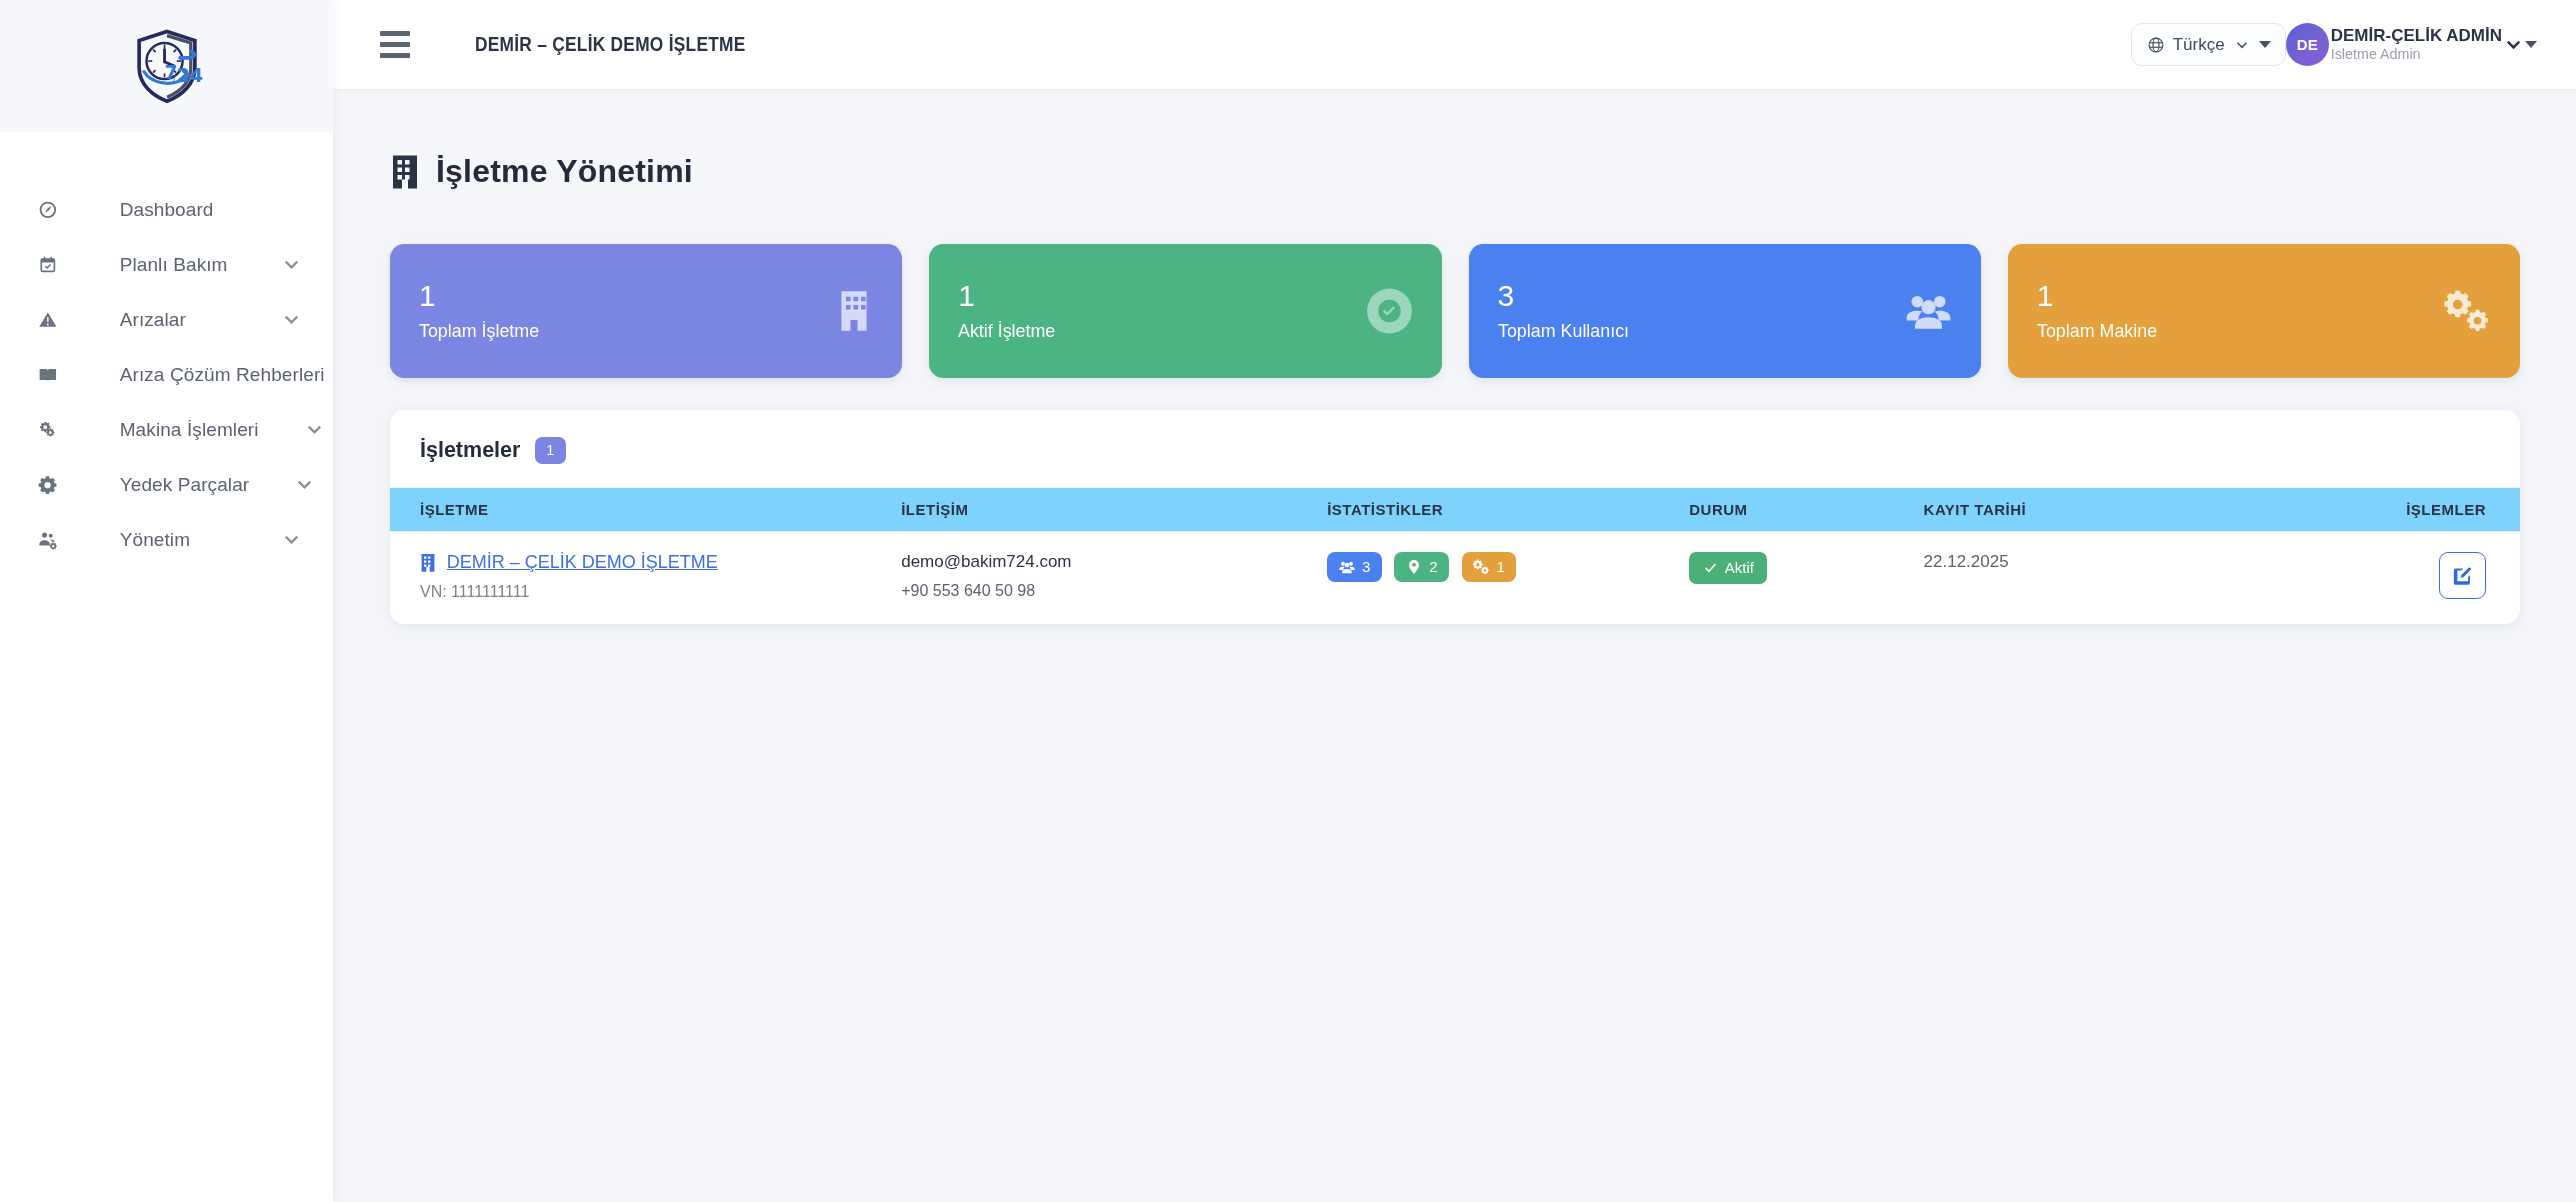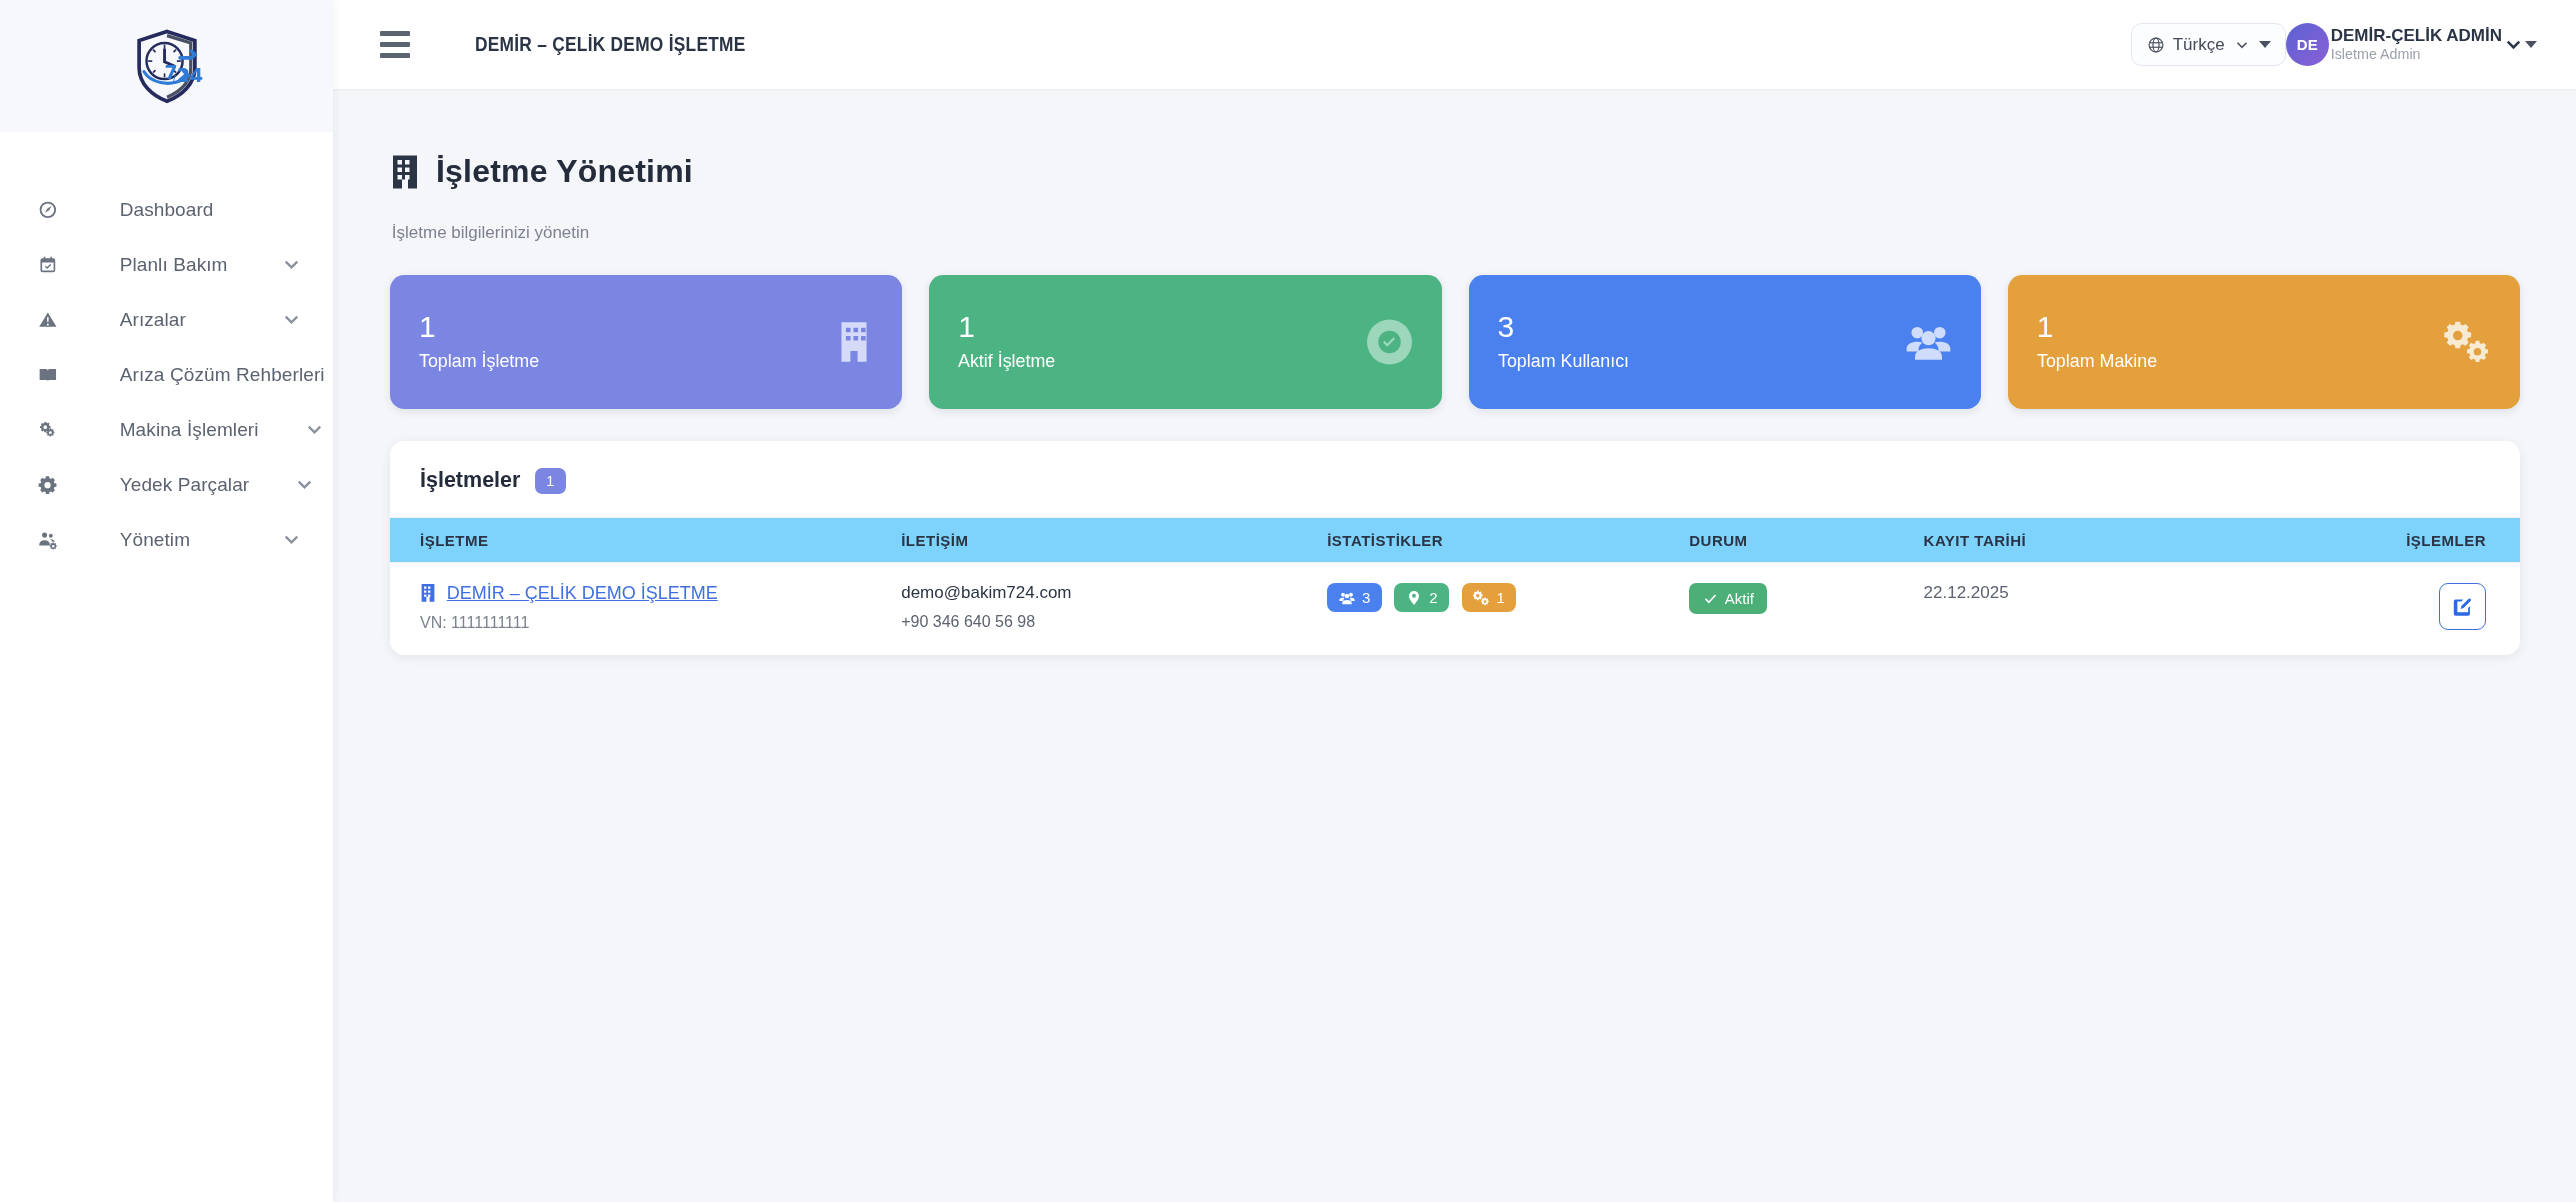--- a/index.html
+++ b/index.html
@@ -349,21 +349,20 @@
 
   <div id="page-head">
     <div id="page-title-row">
       <span id="page-title-icon">
         <svg viewBox="0 0 20 24">
             <path d="M2 1h16v22h-6v-6H8v6H2V1zm3 3v3h3V4H5zm5 0v3h3V4h-3zm-5 5v3h3V9H5zm5 0v3h3V9h-3zm-5 5v3h3v-3H5zm5 0v3h3v-3h-3z"></path>
           </svg>
       </span>
       <h1 id="page-title">İşletme Yönetimi</h1>
     </div>
-    <div id="page-subtitle">İşletme bilgilerinizi yönetin</div>
   </div>
 
   <section id="stats">
 
     <div class="stat-card" style="background:#7b86e3">
       <div class="stat-value">1</div>
       <div class="stat-label">Toplam İşletme</div>
       <div class="stat-icon">
         <svg width="36" height="43" viewBox="0 0 20 24" fill="#d4daf7">
             <path d="M3 1h14v22h-5v-6H8v6H3V1zm2.5 3v2.6h2.6V4H5.5zm4.2 0v2.6h2.6V4H9.7zm4.2 0v2.6h2.6V4h-2.6zM5.5 8.6v2.6h2.6V8.6H5.5zm4.2 0v2.6h2.6V8.6H9.7zm4.2 0v2.6h2.6V8.6h-2.6z"></path>
@@ -446,21 +445,21 @@
                     <path d="M2 1h16v22h-6v-6H8v6H2V1zm3 3v3h3V4H5zm5 0v3h3V4h-3zm-5 5v3h3V9H5zm5 0v3h3V9h-3zm-5 5v3h3v-3H5zm5 0v3h3v-3h-3z"></path>
                   </svg>
               </span>
               <a class="org-name" href="#">DEMİR – ÇELİK DEMO İŞLETME</a>
             </div>
             <div class="org-vn">VN: 1111111111</div>
           </td>
 
           <td>
             <div class="contact-mail">demo@bakim724.com</div>
-            <div class="contact-phone">+90 346 640 56 98</div>
+            <div class="contact-phone">+90 553 640 50 98</div>
           </td>
 
           <td>
             <div class="stat-badges">
               <span class="badge" style="background:#4a81ee">
                 <span>
                   <svg viewBox="0 0 28 22">
                       <circle cx="7" cy="5.2" r="3.4"></circle>
                       <circle cx="21" cy="5.2" r="3.4"></circle>
                       <circle cx="14" cy="7.4" r="4"></circle>

